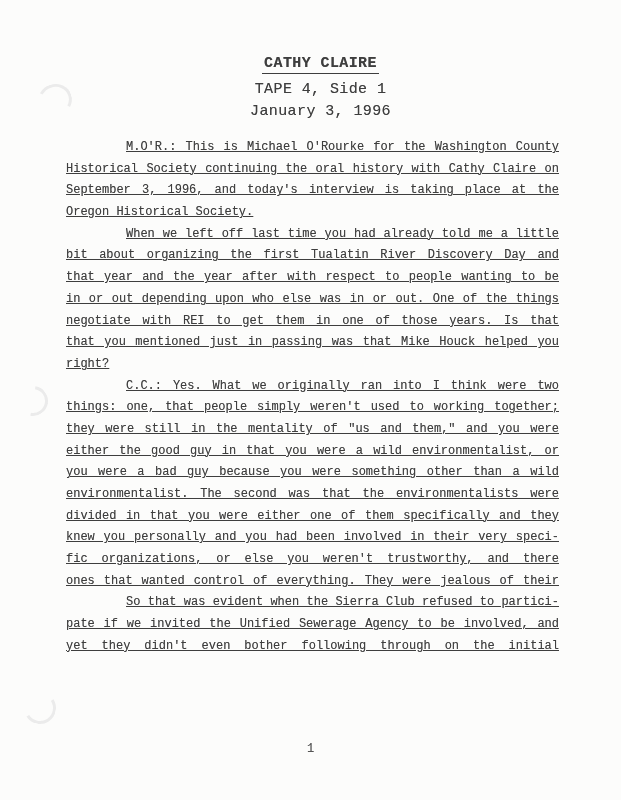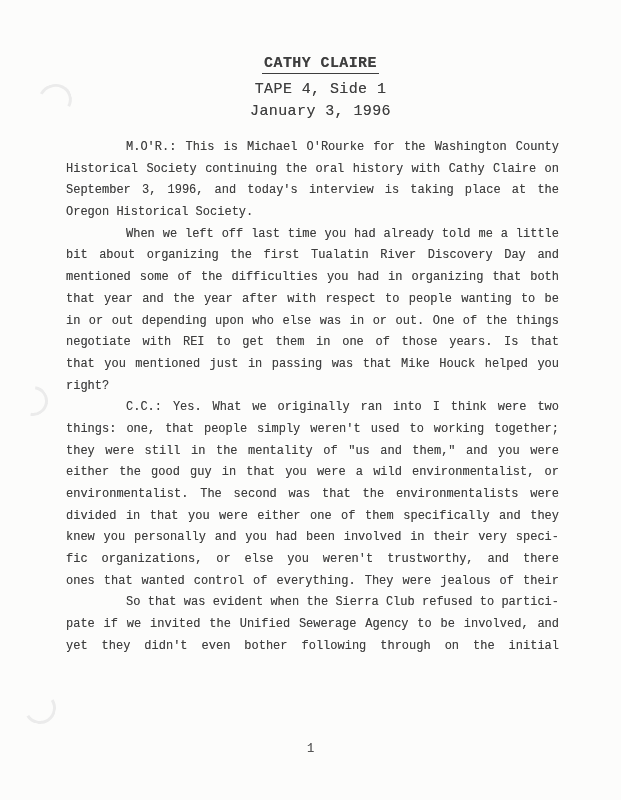--- a/index.html
+++ b/index.html
@@ -70,20 +70,21 @@
     font-size:12px;
     line-height:21.7px;
     color:var(--ink);
     text-shadow:0 0 .5px rgba(62,62,62,.5);
   }
   .line{
     text-align:justify;
     text-align-last:justify;
     height:21.7px;
     overflow:hidden;
+    text-decoration:underline;
   }
   .line.indent{padding-left:60px;}
   .line.flush{text-align-last:left;}
   .pagenum{
     position:absolute;
     left:0;top:742px;width:621px;
     text-align:center;
     font-size:12px;
     color:#555;
     text-shadow:0 0 .5px rgba(85,85,85,.5);
@@ -103,30 +104,30 @@
   <div class="hline tape">TAPE 4, Side 1</div>
   <div class="hline date">January 3, 1996</div>
 
   <div class="bodytext" id="transcript-body">
       <div class="line indent">M.O'R.:  This is Michael O'Rourke for the Washington County</div>
       <div class="line">Historical Society continuing the oral history with Cathy Claire on</div>
       <div class="line">September 3, 1996, and today's interview is taking place at the</div>
       <div class="line flush">Oregon Historical Society.</div>
       <div class="line indent">When we left off last time you had already told me a little</div>
       <div class="line">bit about organizing the first Tualatin River Discovery Day and</div>
-      <div class="line">mentioned some of the difficulties you had in organizing that both</div>
       <div class="line">that year and the year after with respect to people wanting to be</div>
       <div class="line">in or out depending upon who else was in or out.  One of the things</div>
       <div class="line">negotiate with REI to get them in one of those years.  Is that</div>
       <div class="line">that you mentioned just in passing was that Mike Houck helped you</div>
       <div class="line flush">right?</div>
       <div class="line indent">C.C.:  Yes.  What we originally ran into I think were two</div>
       <div class="line">things:  one, that people simply weren't used to working together;</div>
       <div class="line">they were still in the mentality of "us and them," and you were</div>
       <div class="line">either the good guy in that you were a wild environmentalist, or</div>
+      <div class="line">you were a bad guy because you were something other than a wild</div>
       <div class="line">environmentalist.  The second was that the environmentalists were</div>
       <div class="line">divided in that you were either one of them specifically and they</div>
       <div class="line">knew you personally and you had been involved in their very speci-</div>
       <div class="line">fic organizations, or else you weren't trustworthy, and there</div>
       <div class="line">ones that wanted control of everything.  They were jealous of their</div>
       <div class="line indent">So that was evident when the Sierra Club refused to partici-</div>
       <div class="line">pate if we invited the Unified Sewerage Agency to be involved, and</div>
       <div class="line">yet they didn't even bother following through on the initial</div>
     </div>
 

